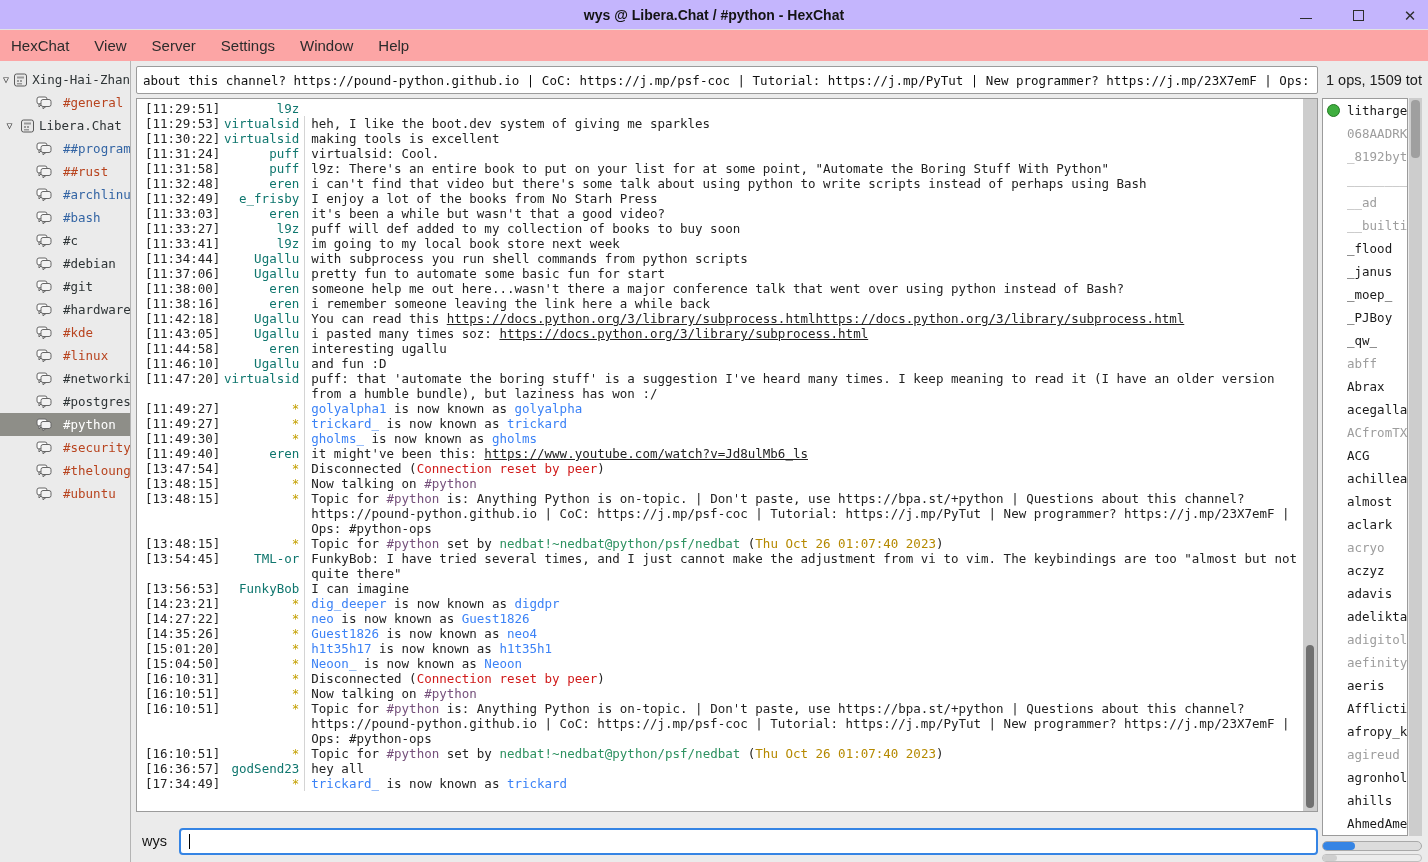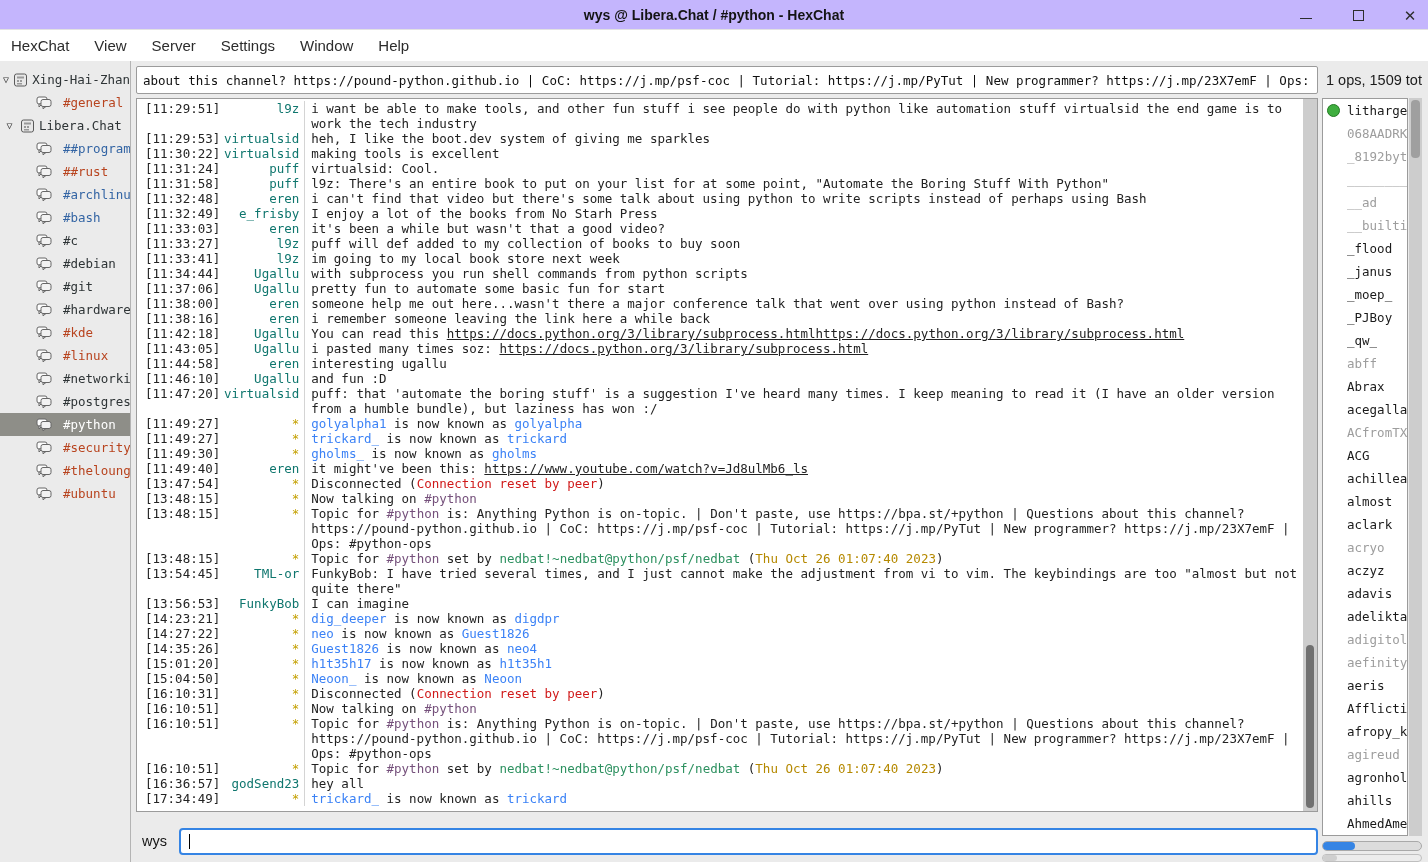--- a/index.html
+++ b/index.html
@@ -11,21 +11,21 @@
   
   .titlebar { position:absolute; top:0; left:0; width:1428px; height:30px; background:#c4b5fd;
     border-bottom:1px solid #e2e2e2; display:flex; align-items:center; justify-content:center; }
   .title { font-weight:bold; font-size:14px; color:#141414; }
   .winctl { position:absolute; right:10px; top:0; height:30px; display:flex; align-items:center; gap:36px; }
   .wbtn { width:16px; height:16px; display:flex; align-items:center; justify-content:center; color:#2d2d2d; }
   .min-glyph { width:12px; height:0; border-top:1.6px solid #2d2d2d; margin-top:6px;}
   .max-glyph { width:11px; height:11px; border:1.6px solid #2d2d2d; }
   .close-glyph { font-size:15px; line-height:15px; color:#2d2d2d; }
   
-  .menubar { position:absolute; top:30px; left:0; width:1428px; height:31px; background:#ffffff;
+  .menubar { position:absolute; top:30px; left:0; width:1428px; height:31px; background:#fca5a5;
     display:flex; align-items:center; padding-left:11px; gap:25px; font-size:15px; color:#2c2c2c; }
   .menu-item { cursor:default; }
   
   .sidebar { position:absolute; top:61px; left:0; width:131px; height:801px; background:#ebebeb;
     border-right:1px solid #b4b4b4; padding-top:7px;
     font-family:"DejaVu Sans Mono", monospace; font-size:12.5px; }
   .trow { height:23px; display:flex; align-items:center; white-space:nowrap; overflow:hidden; color:#2e3436; }
   .trow.net { padding-left:3px; gap:4px; }
   .trow.chan { padding-left:36px; gap:11px; }
   .expander { font-size:10px; color:#3c3c3c; width:13px; text-align:center; }
@@ -291,21 +291,20 @@
 
 <div class="topicbar">
   <span>about this channel? https://pound-python.github.io | CoC: https://j.mp/psf-coc | Tutorial: https://j.mp/PyTut | New programmer? https://j.mp/23X7emF | Ops: #python-ops</span>
 </div>
 
 <div class="chatbox">
   <div class="chatlines" id="chatlines">
       <div class="crow">
         <span class="ctime">[11:29:51]</span>
         <span class="cnick">l9z</span>
-        <span class="cmsg"><span class="seg-plain">i want be able to make tools, and other fun stuff i see people do with python like automation stuff  virtualsid the end game is to work the tech industry</span></span>
       </div>
       <div class="crow">
         <span class="ctime">[11:29:53]</span>
         <span class="cnick">virtualsid</span>
         <span class="cmsg"><span class="seg-plain">heh, I like the boot.dev system of giving me sparkles</span></span>
       </div>
       <div class="crow">
         <span class="ctime">[11:30:22]</span>
         <span class="cnick">virtualsid</span>
         <span class="cmsg"><span class="seg-plain">making tools is excellent</span></span>

